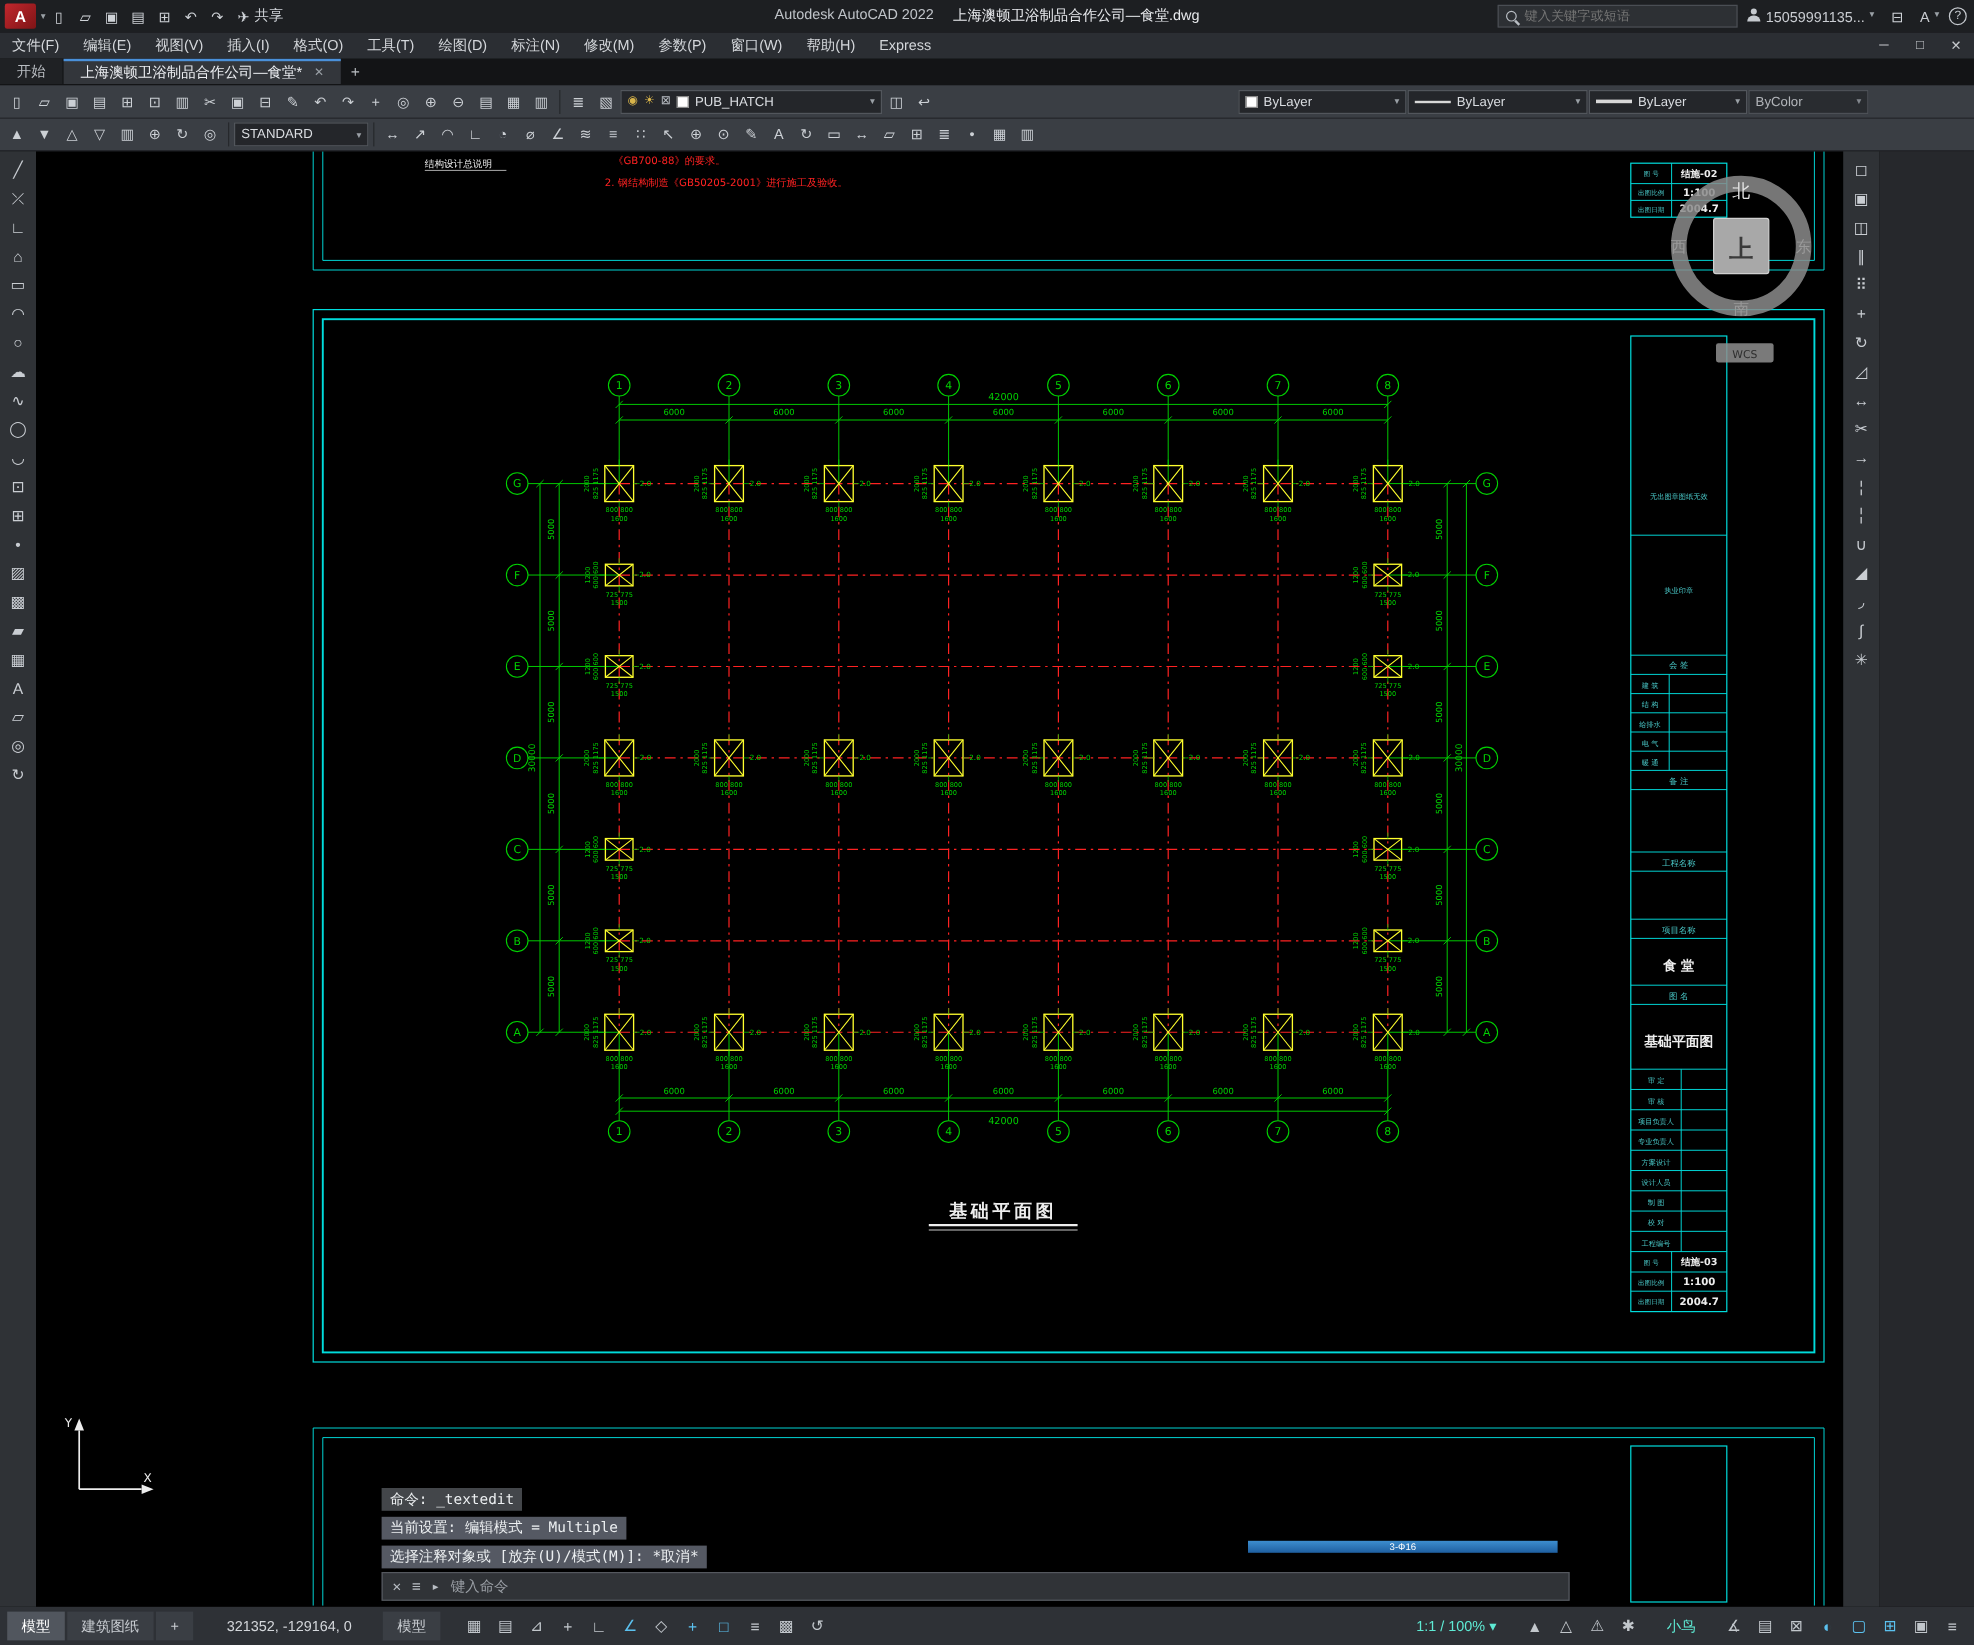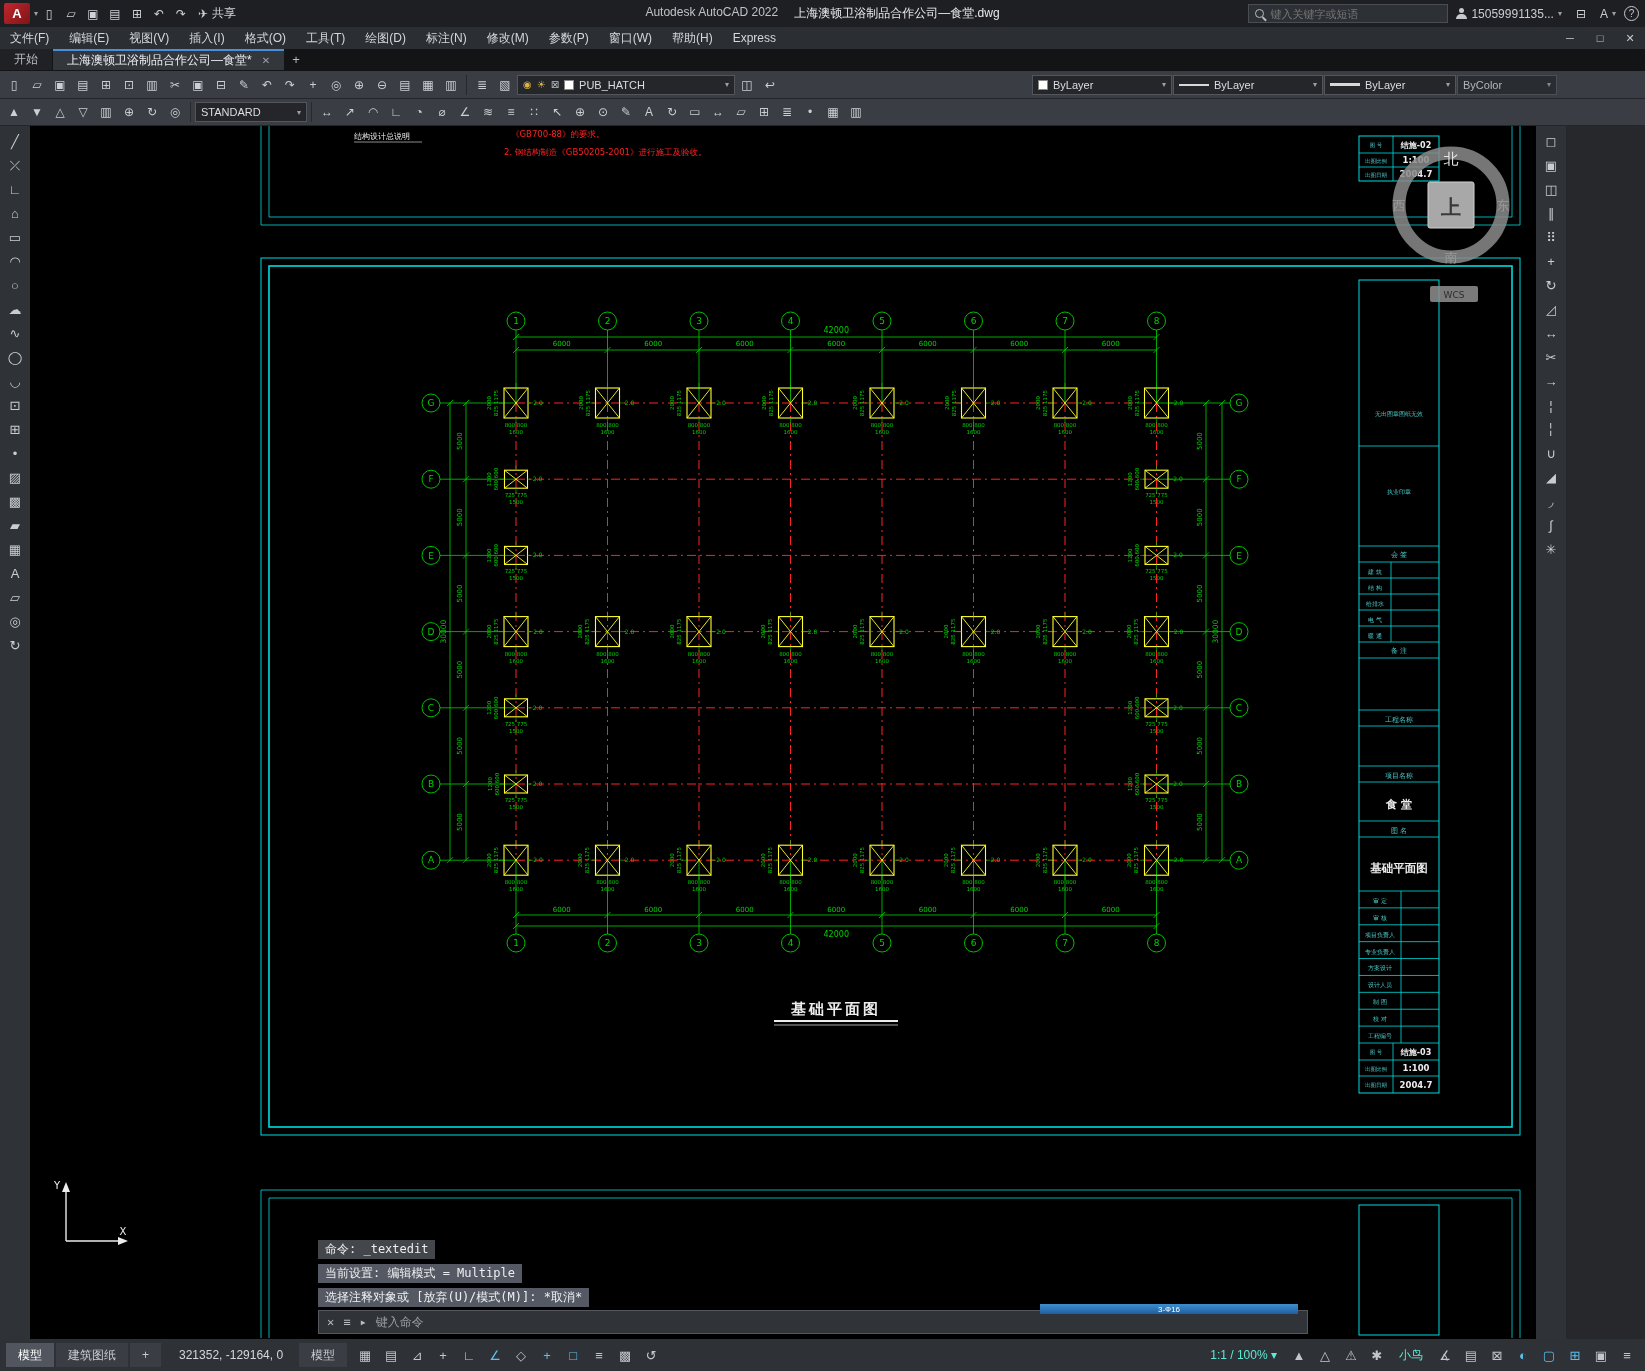--- a/index.html
+++ b/index.html
@@ -13,21 +13,21 @@
 #tb-center .app{color:#bfc3c8}
 #tb-center .doc{color:#e8eaed}
 #tb-right{margin-left:auto;display:flex;align-items:center;gap:8px;margin-right:6px}
 .search{display:flex;align-items:center;background:#2d3034;border:1px solid #4a4e54;height:19px;width:200px;padding:0 6px;gap:6px}
 .search input{flex:1;background:transparent;border:none;outline:none;color:#d8d8d8;font-size:11px}
 .mag{width:9px;height:9px;border:1.5px solid #b9bec4;border-radius:50%;position:relative;flex:none}
 .mag::after{content:"";position:absolute;width:5px;height:1.5px;background:#b9bec4;transform:rotate(45deg);right:-4px;bottom:-2px}
 .person{width:11px;height:11px;position:relative;flex:none}
 .person::before{content:"";position:absolute;width:5px;height:5px;border-radius:50%;background:#c5c9ce;left:3px;top:0}
 .person::after{content:"";position:absolute;width:11px;height:5px;border-radius:5px 5px 0 0;background:#c5c9ce;left:0;bottom:0}
-.acct{display:flex;align-items:center;gap:4px}
+.acct{display:flex;align-items:flex-start;gap:4px}
 .helpcirc{width:15px;height:15px;border:1.5px solid #c5c9ce;border-radius:50%;display:flex;align-items:center;justify-content:center;font-size:10px;color:#c5c9ce}
 .drop{font-size:8px;color:#9aa0a6}
 #menubar{position:absolute;left:0;top:27px;width:1645px;height:22px;background:#2b2e33;display:flex;align-items:center;color:#d4d7db;font-size:12px;z-index:30}
 .menu-item{padding:0 10px;height:100%;display:flex;align-items:center;cursor:default}
 .winbtns{margin-left:auto;display:flex}
 .winbtn{width:30px;height:22px;display:flex;align-items:center;justify-content:center;color:#c6c9cd;font-size:11px}
 #doctabs{position:absolute;left:0;top:49px;width:1645px;height:22px;background:#131416;display:flex;align-items:flex-start;z-index:30}
 .dtab{height:21px;display:flex;align-items:center;padding:0 14px;color: #b9bdc2;font-size:12px;background:#1f2124;margin-right:1px}
 .dtab.active{background:#33363b;color:#eceef2;border-top:2px solid #4a90d9}
 .dtab .x{margin-left:10px;color:#9aa0a6;font-size:10px}
@@ -48,22 +48,22 @@
 #right-dock{position:absolute;left:1566px;top:126px;width:79px;height:1213px;background:#26282c;z-index:10}
 .ptbtn{width:24px;height:23px;display:flex;align-items:center;justify-content:center;color:#c9cdd2;font-size:13px}
 #canvas{position:absolute;left:30px;top:126px;width:1506px;height:1213px;background:#000;z-index:5}
 #plan-svg text{font-family:"DejaVu Sans","Liberation Sans",sans-serif}
 #cmdwin{position:absolute;left:318px;top:1238px;width:1000px;z-index:25;font-family:"DejaVu Sans Mono","Liberation Mono",monospace}
 .chip{display:inline-block;background:rgba(72,75,80,.93);color:#eceff1;font-size:12px;padding:1px 7px;margin-bottom:3px}
 .chip-alt{background:rgba(90,94,104,.95)}
 .cmdinput{width:990px;height:24px;background:#303337;border:1px solid #54585e;display:flex;align-items:center;color:#9ea3a8;font-size:12px;gap:9px;padding:0 8px}
 .cmdctrl{color:#b9bec4;font-size:12px}
 .cmdph{color:#9a9fa5}
-#editchip{position:absolute;left:722px;top:66px;width:258px;height:10px;background:linear-gradient(#3d8ecf,#1f5fa0);color:#fff;font-size:8px;display:flex;align-items:center;justify-content:center;font-family:"Liberation Sans",sans-serif}
-#statusbar{position:absolute;left:0;top:1339px;width:1645px;height:19px;background:#2e3136;display:flex;align-items:center;font-size:12px;color:#cfd3d8;gap:2px;padding:16px 6px;z-index:30}
+#editchip{position:absolute;left:722px;top:46px;width:258px;height:10px;background:linear-gradient(#3d8ecf,#1f5fa0);color:#fff;font-size:8px;display:flex;align-items:center;justify-content:center;font-family:"Liberation Sans",sans-serif}
+#statusbar{position:absolute;left:0;top:1339px;width:1645px;height:19px;background:#2e3136;display:flex;align-items:center;font-size:12px;color:#cfd3d8;gap:12px;padding:16px 6px;z-index:30}
 #layout-tabs{display:flex;align-items:center}
 .ltab{height:24px;padding:0 12px;display:flex;align-items:center;background:#3a3e44;margin-right:2px;color:#c9cdd2}
 .ltab.active{background:#51565e;color:#fff}
 .coords{margin:16px 14px;color:#d4d7db}
 .hrow{display:flex;align-items:center;gap:2px}
 .sbtn{width:24px;height:24px;display:flex;align-items:center;justify-content:center;color:#c2c7cc;font-size:13px}
 .sbtn.active{color:#5bc1ef}
 .scale{padding:0 8px;color:#5eead4}
 </style>
 </head>

